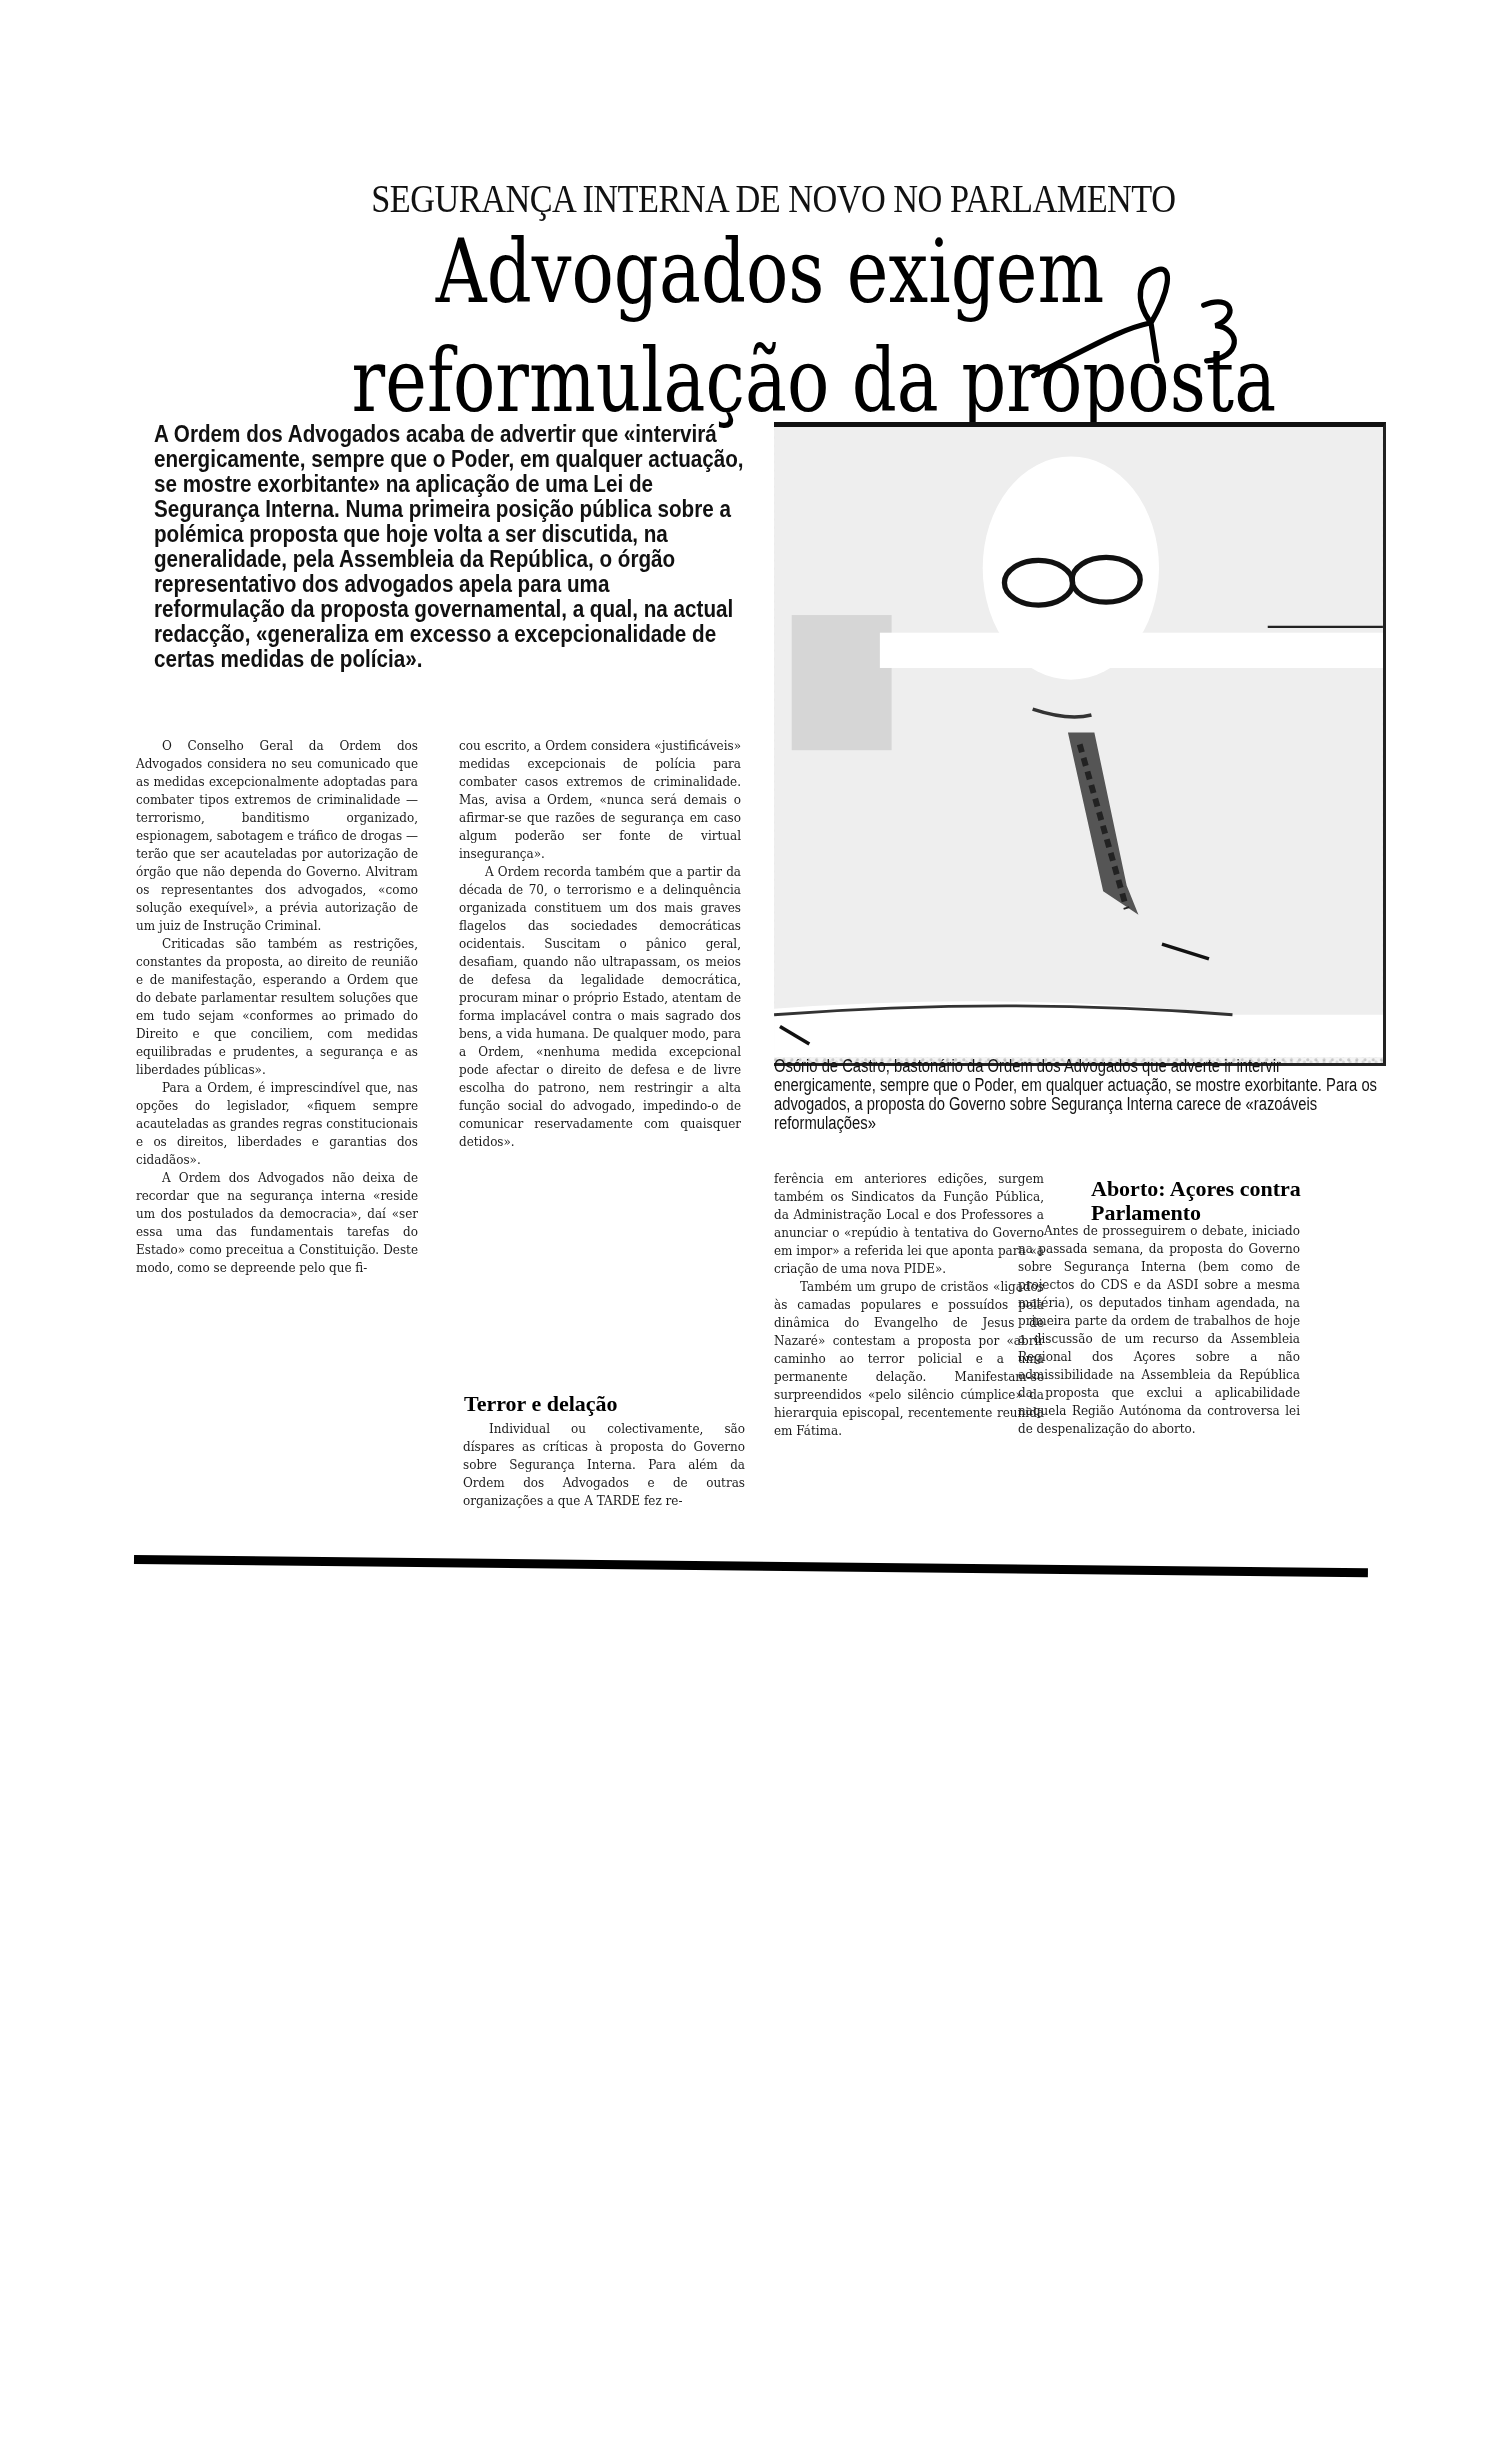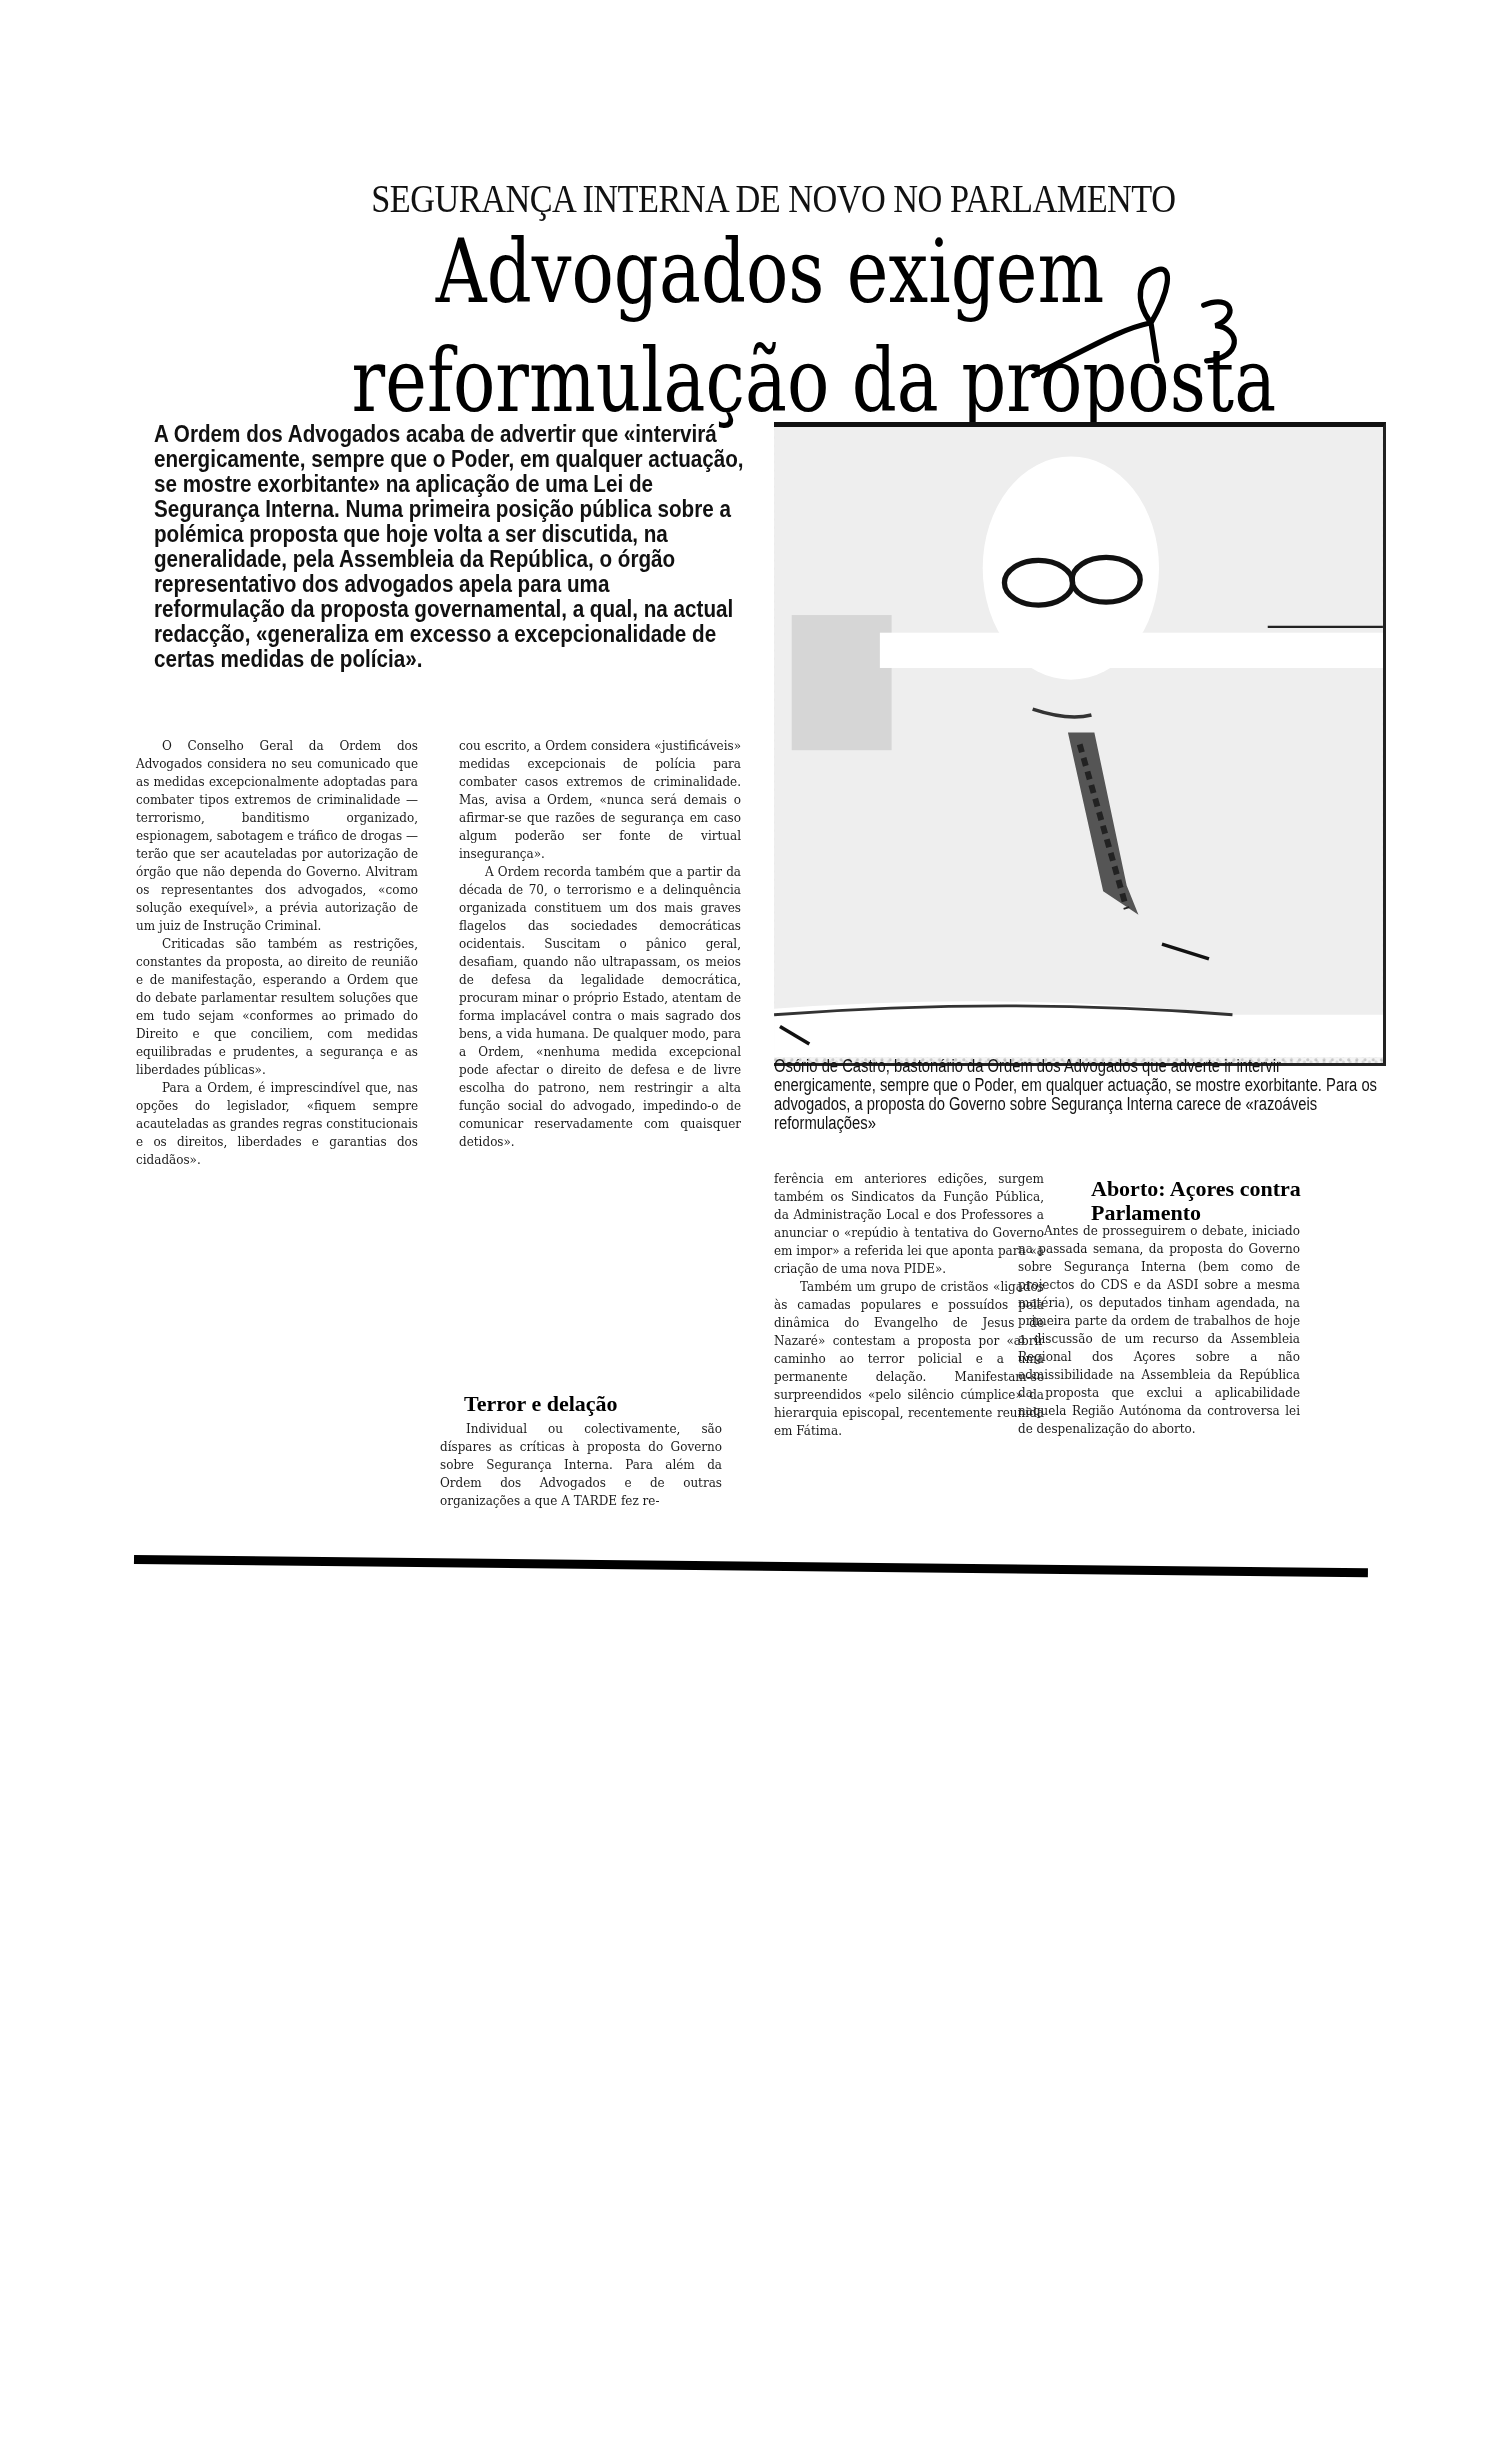--- a/index.html
+++ b/index.html
@@ -72,30 +72,31 @@
   <circle cx="312" cy="192" r="6" fill="#000"></circle>
   <path d="M390 80 C 440 60, 450 100, 410 115 C 455 120, 455 170, 395 175" stroke="#000" stroke-width="9" fill="none" stroke-linecap="round"></path>
 </svg>
 
 <div class="abs lead">A Ordem dos Advogados acaba de advertir que «intervirá energicamente, sempre que o Poder, em qualquer actuação, se mostre exorbitante» na aplicação de uma Lei de Segurança Interna. Numa primeira posição pública sobre a polémica proposta que hoje volta a ser discutida, na generalidade, pela Assembleia da República, o órgão representativo dos advogados apela para uma reformulação da proposta governamental, a qual, na actual redacção, «generaliza em excesso a excepcionalidade de certas medidas de polícia».</div>
 
 <div class="abs col col1">
   <p>O Conselho Geral da Ordem dos Advogados considera no seu comunicado que as medidas excepcionalmente adoptadas para combater tipos extremos de criminalidade — terrorismo, banditismo organizado, espionagem, sabotagem e tráfico de drogas — terão que ser acauteladas por autorização de órgão que não dependa do Governo. Alvitram os representantes dos advogados, «como solução exequível», a prévia autorização de um juiz de Instrução Criminal.</p>
   <p>Criticadas são também as restrições, constantes da proposta, ao direito de reunião e de manifestação, esperando a Ordem que do debate parlamentar resultem soluções que em tudo sejam «conformes ao primado do Direito e que conciliem, com medidas equilibradas e prudentes, a segurança e as liberdades públicas».</p>
   <p>Para a Ordem, é imprescindível que, nas opções do legislador, «fiquem sempre acauteladas as grandes regras constitucionais e os direitos, liberdades e garantias dos cidadãos».</p>
+  <p>A Ordem dos Advogados não deixa de recordar que na segurança interna «reside um dos postulados da democracia», daí «ser essa uma das fundamentais tarefas do Estado» como preceitua a Constituição. Deste modo, como se depreende pelo que fi-</p>
 </div>
 
 <div class="abs col col2">
   <p class="noindent">cou escrito, a Ordem considera «justificáveis» medidas excepcionais de polícia para combater casos extremos de criminalidade. Mas, avisa a Ordem, «nunca será demais o afirmar-se que razões de segurança em caso algum poderão ser fonte de virtual insegurança».</p>
   <p>A Ordem recorda também que a partir da década de 70, o terrorismo e a delinquência organizada constituem um dos mais graves flagelos das sociedades democráticas ocidentais. Suscitam o pânico geral, desafiam, quando não ultrapassam, os meios de defesa da legalidade democrática, procuram minar o próprio Estado, atentam de forma implacável contra o mais sagrado dos bens, a vida humana. De qualquer modo, para a Ordem, «nenhuma medida excepcional pode afectar o direito de defesa e de livre escolha do patrono, nem restringir a alta função social do advogado, impedindo-o de comunicar reservadamente com quaisquer detidos».</p>
 </div>
 
 <h3 class="abs subhead sub-terror">Terror e delação</h3>
 
-<div class="abs col" style="left:440px; top:1420px; width:282px;">
+<div class="abs col" style="left:463px; top:1420px; width:282px;">
   <p>Individual ou colectivamente, são díspares as críticas à proposta do Governo sobre Segurança Interna. Para além da Ordem dos Advogados e de outras organizações a que A TARDE fez re-</p>
 </div>
 
 <div class="abs photo">
   <svg width="609" height="630" viewBox="0 0 1036 1072">
     <rect x="0" y="0" width="1036" height="1072" fill="#eeeeee"></rect>
     <rect x="30" y="320" width="170" height="230" fill="#d6d6d6"></rect>
     <rect x="180" y="350" width="860" height="60" fill="#ffffff"></rect>
     <ellipse cx="505" cy="240" rx="150" ry="190" fill="#ffffff"></ellipse>
     <ellipse cx="450" cy="265" rx="58" ry="38" fill="none" stroke="#111" stroke-width="9"></ellipse>

